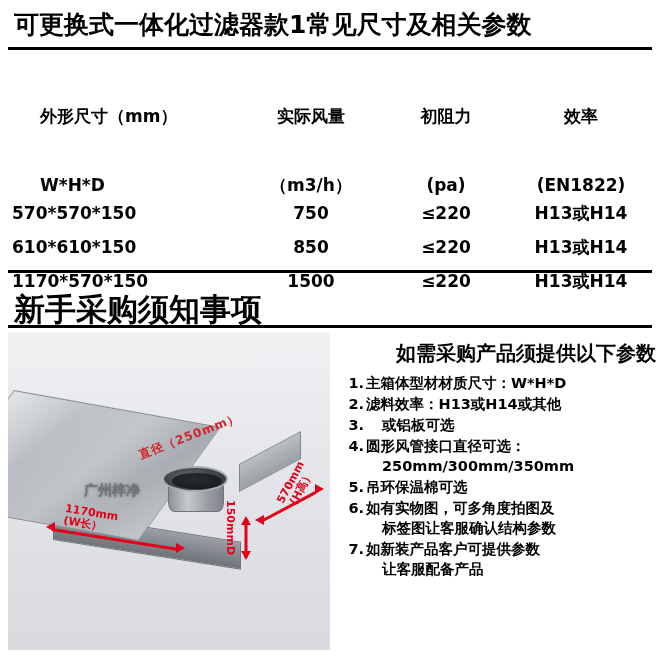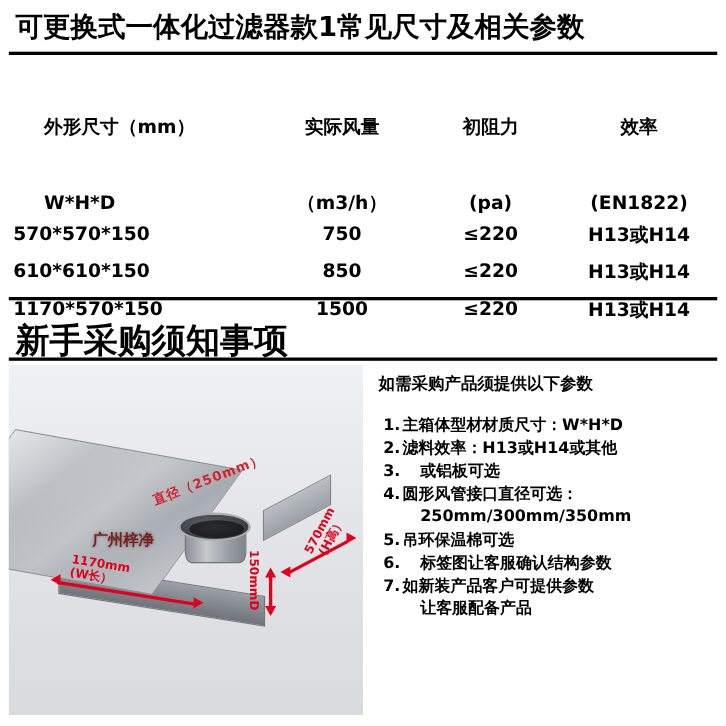--- a/index.html
+++ b/index.html
@@ -206,21 +206,21 @@
     transform: rotate(-21deg);
     white-space: nowrap;
     letter-spacing: 1px;
   }
   .wm-white {
     position: absolute;
     left: 76px;
     top: 150px;
     font-size: 14px;
     font-weight: bold;
-    color: #7f1d1d;
+    color: #737373;
     text-shadow: 0 0 3px rgba(0,0,0,0.45);
     white-space: nowrap;
   }
 
   
   .dim {
     position: absolute;
     color: #e2001a;
     font-size: 11px;
     font-weight: bold;
@@ -238,24 +238,24 @@
   }
 
   
   .notes {
     position: absolute;
     left: 344px;
     top: 340px;
     width: 312px;
   }
   .notes-head {
-    font-size: 15px;
-    font-weight: bold;
-    text-align: left;
-    margin-bottom: 18px;
+    font-size: 20px;
+    font-weight: bold;
+    text-align: right;
+    margin-bottom: 6px;
   }
   .note-item {
     display: flex;
     align-items: flex-start;
     font-size: 14.5px;
     font-weight: bold;
     line-height: 20px;
     margin-bottom: 1px;
   }
   .note-num {
@@ -391,20 +391,21 @@
   </div>
 
   <div class="note-item">
     <span class="note-num">5.</span>
     <span class="note-text">吊环保温棉可选</span>
   </div>
 
   <div class="note-item">
     <span class="note-num">6.</span>
     <span class="note-text">
+      <span>如有实物图，可多角度拍图及</span>
       <span class="cont">标签图让客服确认结构参数</span>
     </span>
   </div>
 
   <div class="note-item">
     <span class="note-num">7.</span>
     <span class="note-text">
       <span>如新装产品客户可提供参数</span>
       <span class="cont">让客服配备产品</span>
     </span>

